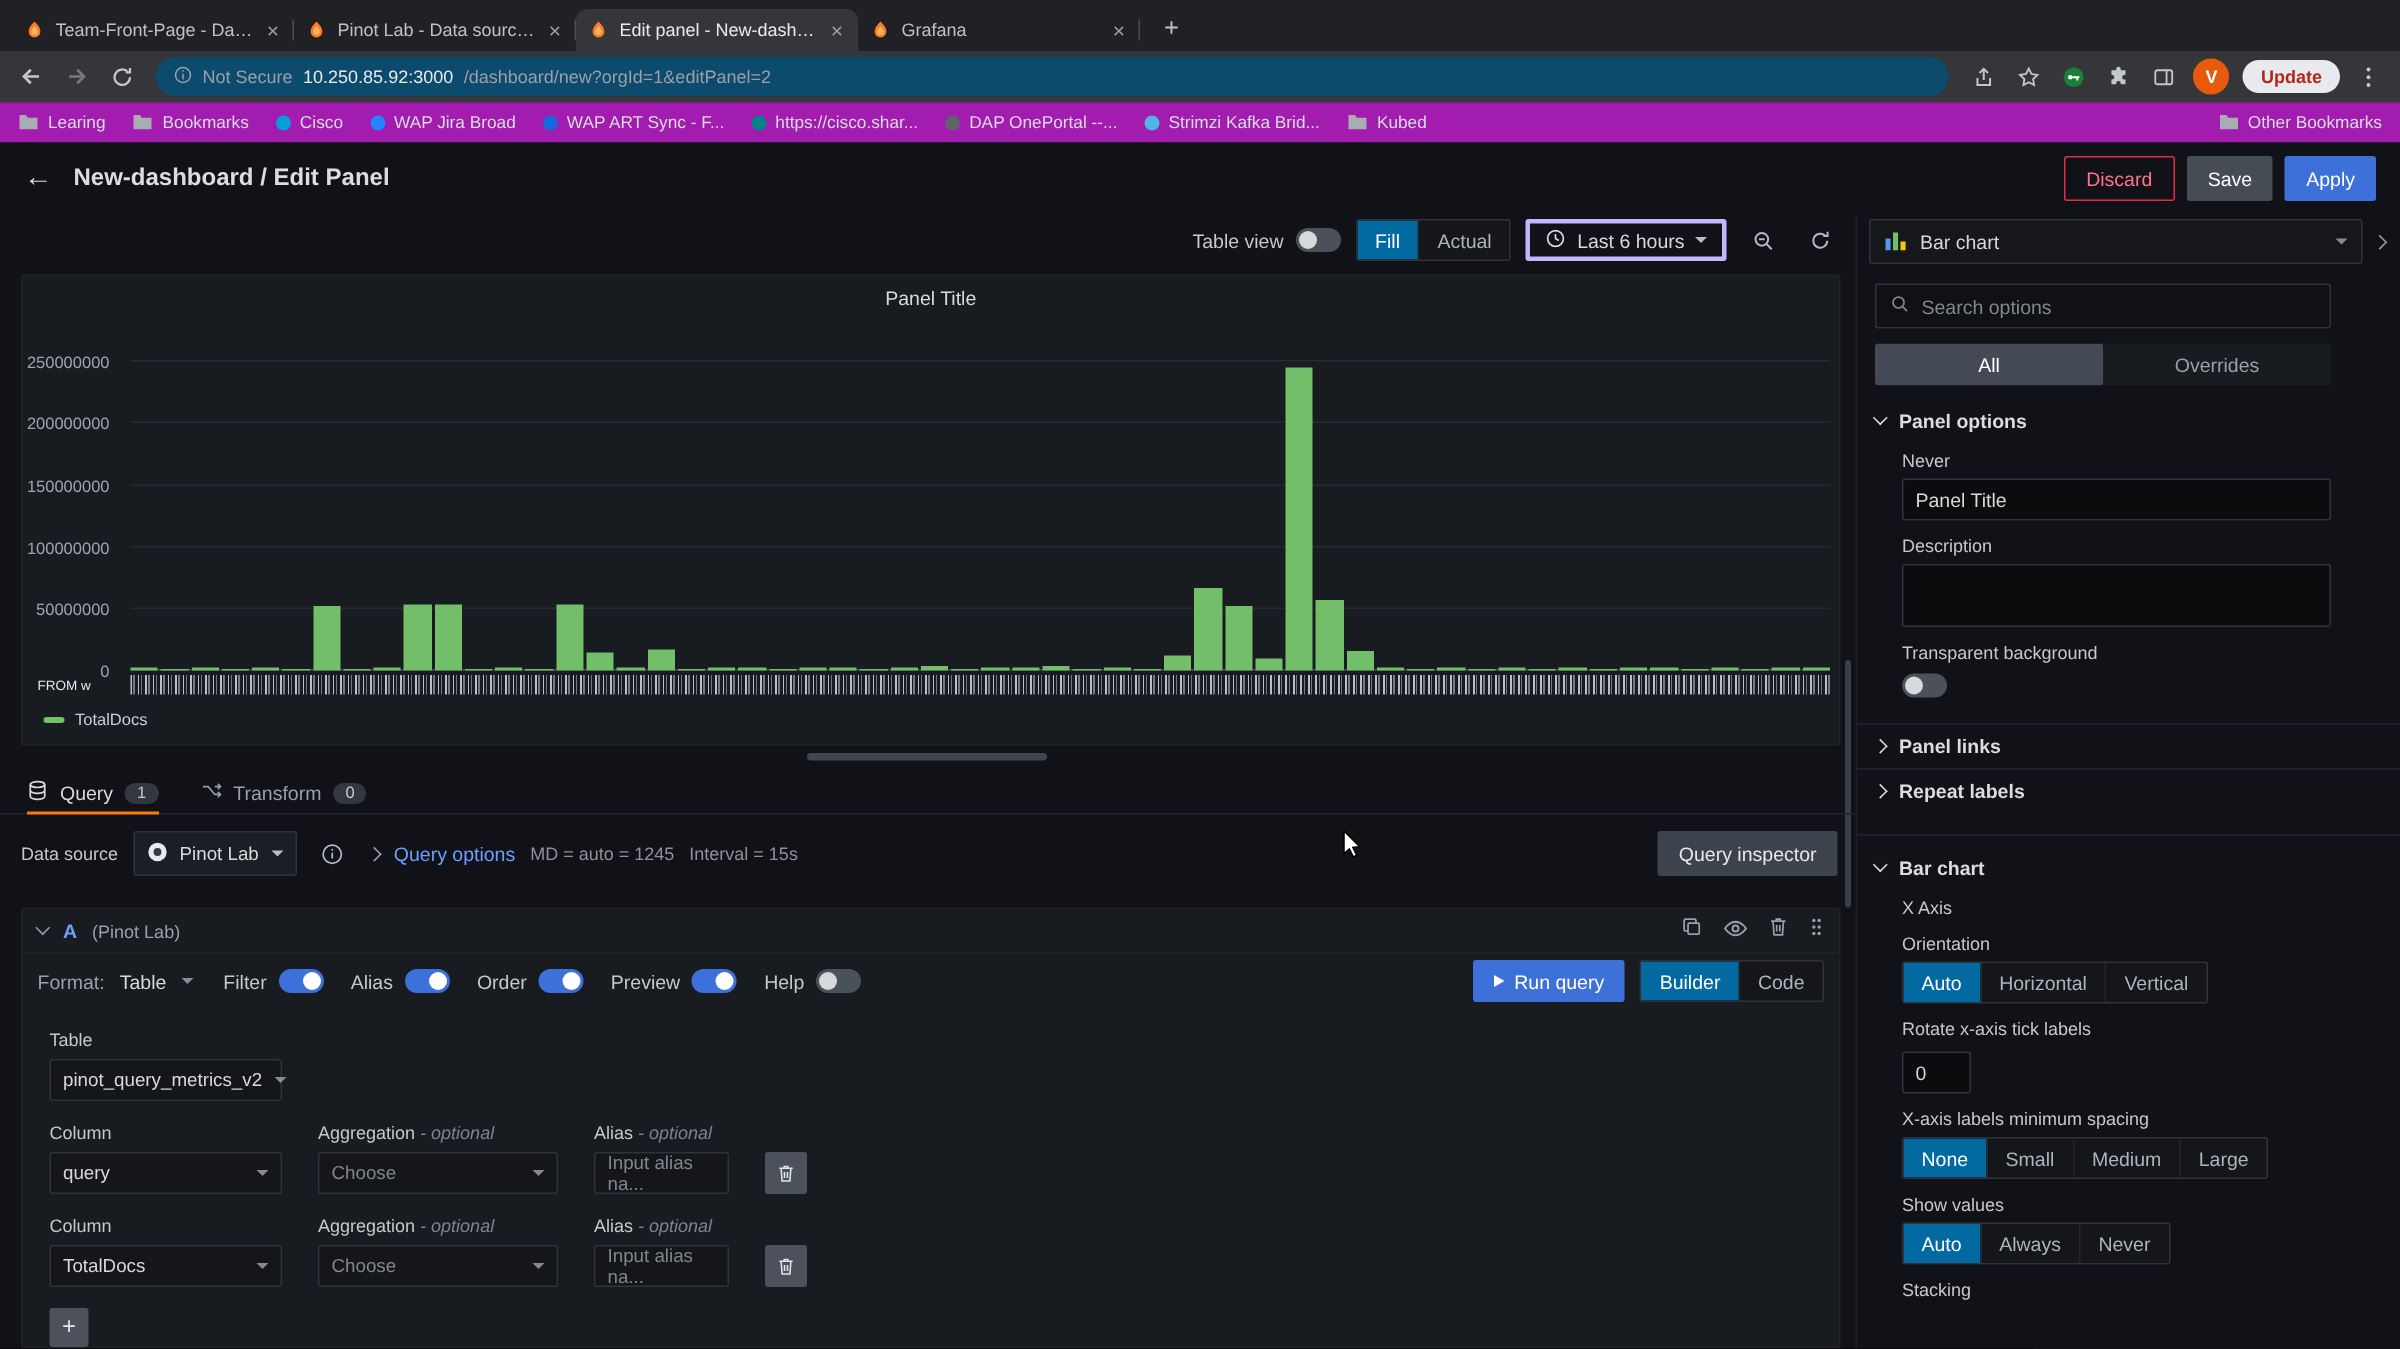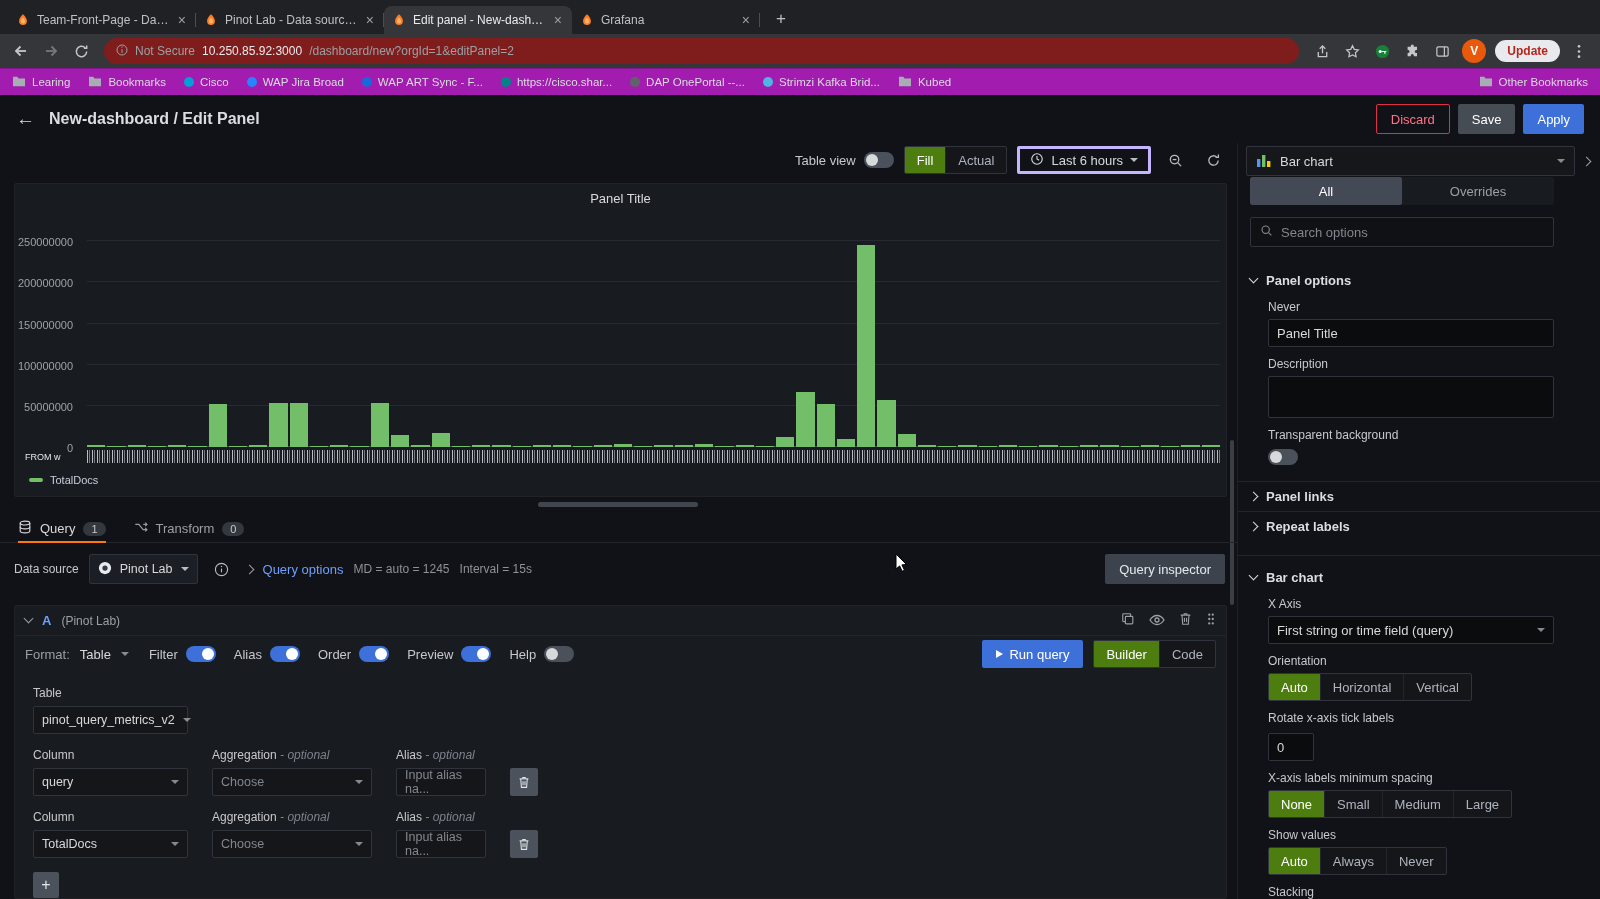--- a/index.html
+++ b/index.html
@@ -18,21 +18,21 @@
   .tab-title { flex:1; overflow:hidden; white-space:nowrap; text-overflow:ellipsis; }
   .tab-close { font-size:14px; color:#9aa0a6; padding:0 2px; }
   .favicon { display:flex; flex:none; }
   .newtab { width:26px; height:26px; margin:0 0 2px 8px; display:flex; align-items:center; justify-content:center;
             color:#bdc1c6; font-size:17px; border-radius:50%; }
 
   #chrome-toolbar { position:absolute; top:34px; left:0; right:0; height:34px; background:#35363a;
                     display:flex; align-items:center; gap:4px; padding:0 8px; }
   .nav-ic { width:26px; height:26px; display:flex; align-items:center; justify-content:center; color:#c3c7cb; flex:none; }
   .nav-ic.dim { color:#75797e; }
-  #urlbar { flex:1; height:26px; background:#7f1d1d; border-radius:13px; display:flex; align-items:center;
+  #urlbar { flex:1; height:26px; background:#0c4a6e; border-radius:13px; display:flex; align-items:center;
             gap:7px; padding:0 12px; font-size:12px; color:#9aa0a6; margin:0 6px; overflow:hidden; white-space:nowrap;text-align:right; }
   #urlbar .host { color:#e8eaed; }
   #urlbar .path { color:#9aa0a6; }
   #avatar { width:24px; height:24px; border-radius:50%; background:#e8590c; color:#fff; font-size:12px; font-weight:700;
             display:flex; align-items:center; justify-content:center; flex:none; margin:0 3px; }
   #update-chip { height:22px; border-radius:11px; background:#e8eaed; color:#b3261e; font-size:12px; font-weight:700;
                  display:flex; align-items:center; padding:0 12px; flex:none; margin:0 2px; }
 
   #bookmarks { position:absolute; top:68px; left:0; right:0; height:27px; background:#a21caf;
                border-top:1px solid rgba(0,0,0,.18); display:flex; align-items:center; padding:0 12px; }
@@ -58,21 +58,21 @@
   #gf-toolbar { position:absolute; top:48px; left:0; width:1237px; height:34px; display:flex; align-items:center;
                 justify-content:flex-end; gap:10px; padding-right:10px; }
   .tv { display:flex; align-items:center; gap:8px; font-size:13px; color:#c7c8cc; }
   .sw { width:30px; height:16px; border-radius:9px; background:#4a515b; position:relative; flex:none; display:inline-block; }
   .sw::after { content:""; position:absolute; top:2px; left:2px; width:12px; height:12px; border-radius:50%; background:#d8d9da; }
   .on .sw, .sw.on { background:#3d71d9; }
   .on .sw::after, .sw.on::after { left:16px; background:#fff; }
   .seg { display:inline-flex; border:1px solid #2f343c; border-radius:2px; overflow:hidden; height:28px; background:#14161a; }
   .seg .opt { display:flex; align-items:center; padding:0 12px; font-size:13px; color:#aeb4bd; border-right:1px solid #22262c; }
   .seg .opt:last-child { border-right:none; }
-  .seg .opt.selected { background:#4d7c0f; color:#fff; }
+  .seg .opt.selected { background:#0369a1; color:#fff; }
   .btn-ghost { height:28px; border:3px solid #c4b5fd; border-radius:2px; display:flex; align-items:center; gap:7px;
                padding:0 10px; font-size:13px; color:#d8d9da; }
   .icon-btn { width:28px; height:28px; display:flex; align-items:center; justify-content:center; color:#b6bac1; }
   .caret { display:inline-block; width:0; height:0; border-left:4px solid transparent; border-right:4px solid transparent;
            border-top:4px solid currentColor; opacity:.85; }
   .chev { display:inline-block; width:7px; height:7px; border-right:1.6px solid currentColor;
           border-bottom:1.6px solid currentColor; transform:rotate(45deg); margin-top:-4px; }
   .chev.right { transform:rotate(-45deg); margin-top:0; }
 
   
@@ -705,32 +705,32 @@
                 <rect x="1" y="6" width="3.4" height="8" fill="#5794f2"></rect>
                 <rect x="6" y="2" width="3.4" height="12" fill="#73bf69"></rect>
                 <rect x="11" y="8" width="3.4" height="6" fill="#f2cc0c"></rect>
               </svg></span>
           <span>Bar chart</span>
           <span class="caret" style="margin-left:auto;color:#9aa0a6"></span>
         </div>
         <span class="chev right" style="color:#9aa0a6"></span>
       </div>
       <div id="opt-scroll">
-        <div id="ov-tabs">
-
-        <div class="opt selected">All</div>
-            <div class="opt">Overrides</div>
-          </div>
         <div id="search-box">
           <span><svg width="13" height="13" viewBox="0 0 16 16" fill="none" stroke="currentColor" stroke-width="1.4">
                 <circle cx="7" cy="7" r="4.5"></circle>
                 <path d="M10.5 10.5L14 14"></path>
               </svg></span>
           <span>Search options</span>
         </div>
+        <div id="ov-tabs">
+
+        <div class="opt selected">All</div>
+            <div class="opt">Overrides</div>
+          </div>
 
         <div class="section-hdr">
           <span class="chev"></span>
             <span>Panel options</span>
         </div>
         <div class="o-field">
           <div class="o-label">Never</div>
           <div class="o-input">Panel Title</div>
           <div class="o-label">Description</div>
           <div class="o-input o-area"></div>
@@ -751,24 +751,20 @@
               <span>Repeat labels</span>
             </div>
           </div>
 
         <div class="section-hdr bordered">
           <span class="chev"></span>
             <span>Bar chart</span>
         </div>
         <div class="o-field">
           <div class="o-label">X Axis</div>
-          <div class="o-input o-select">
-            <span>First string or time field (query)</span>
-              <span class="caret" style="color:#9aa0a6"></span>
-          </div>
           <div class="o-label">Orientation</div>
           <div class="seg">
 
           <div class="opt selected">Auto</div>
               <div class="opt">Horizontal</div>
               <div class="opt">Vertical</div>
             </div>
           <div class="o-label">Rotate x-axis tick labels</div>
           <div class="slider-row">
             <div class="o-input num-box">0</div>

